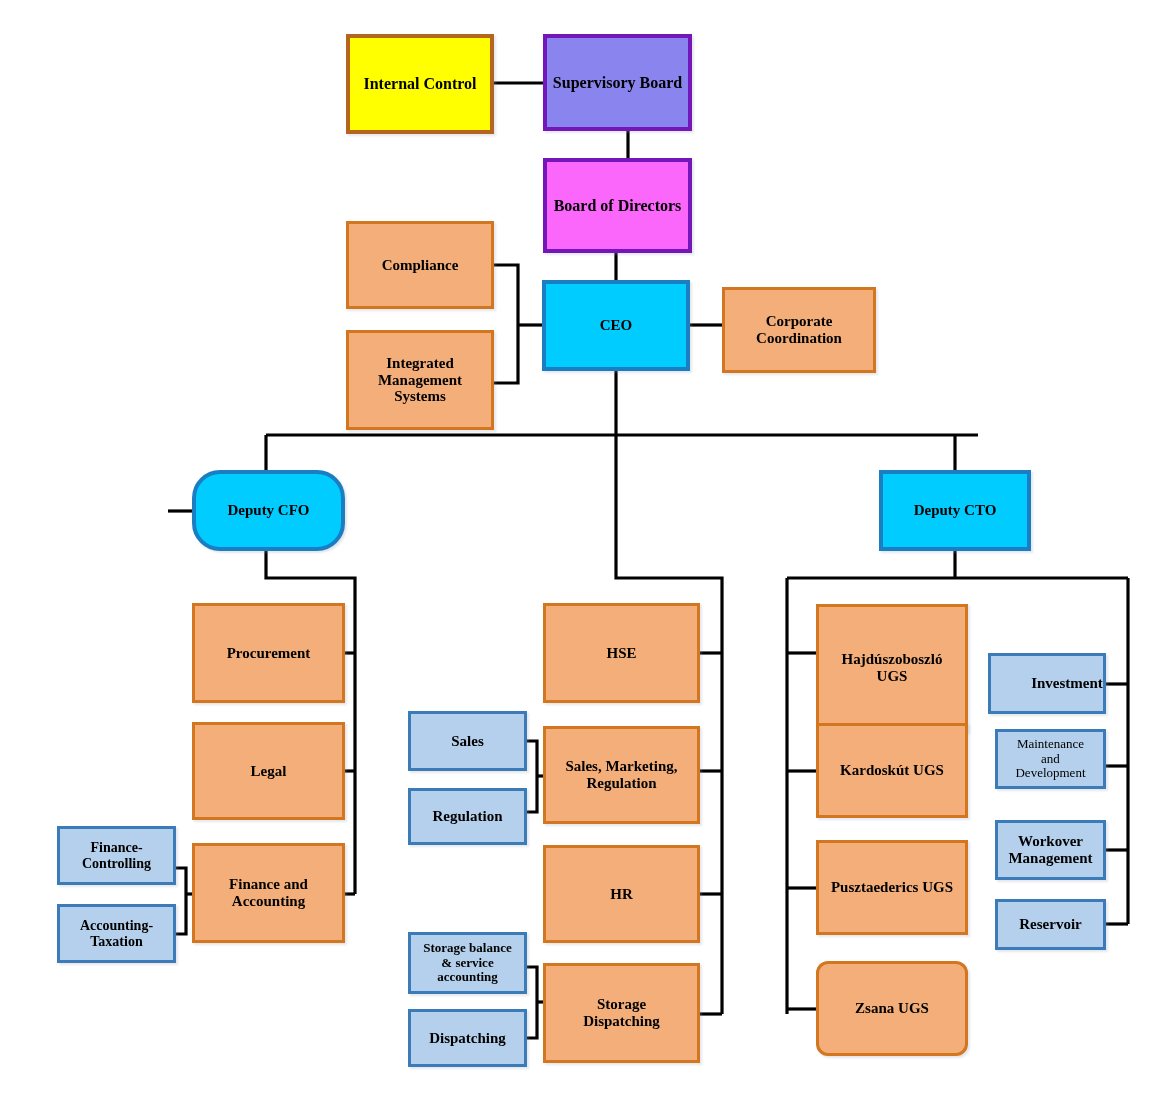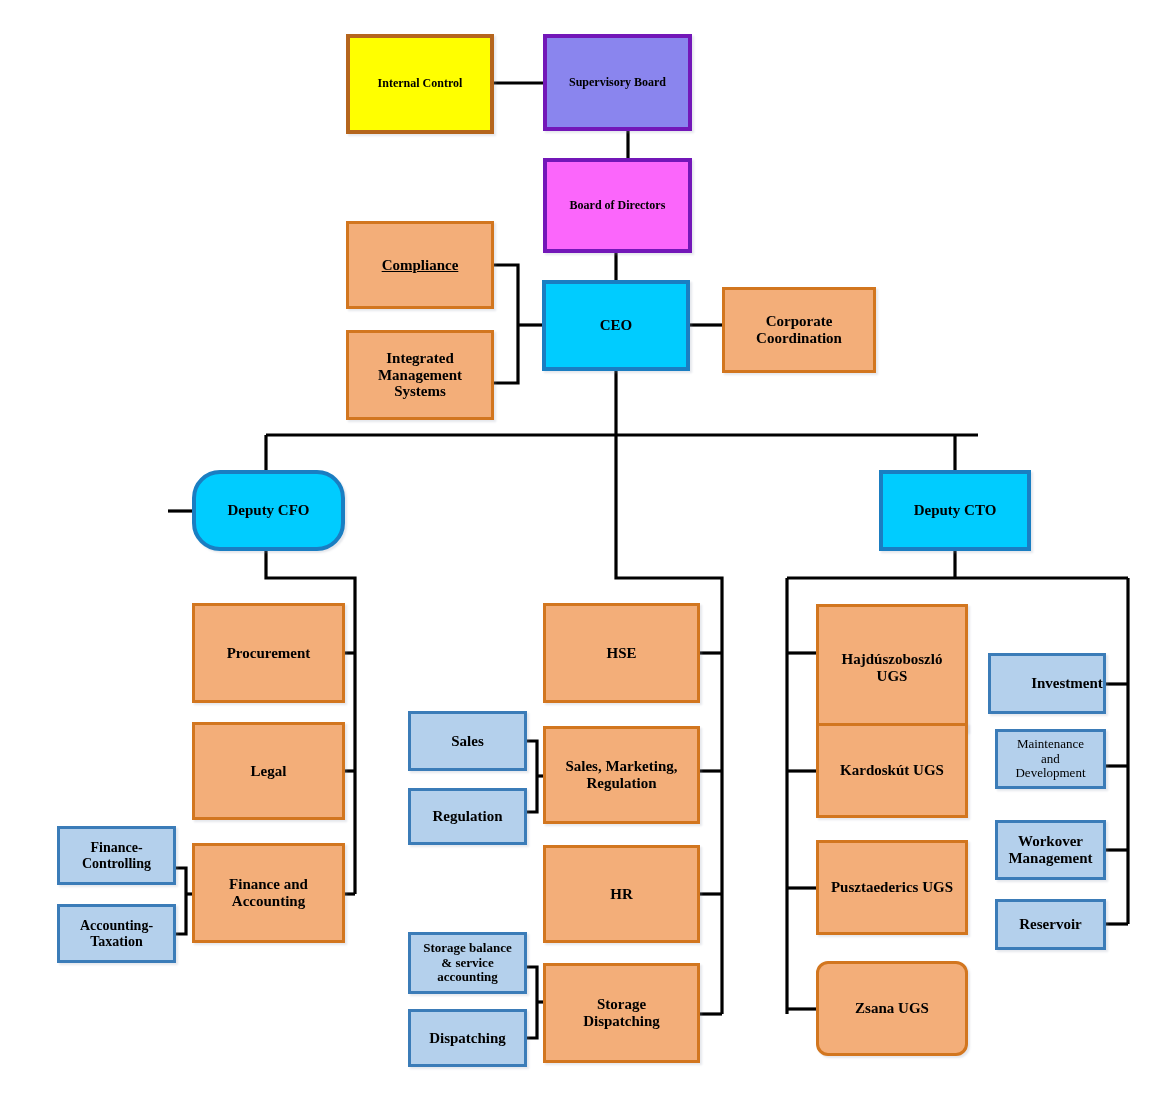--- a/index.html
+++ b/index.html
@@ -44,21 +44,21 @@
   
   .v-yellow  { background:#ffff00; border-color:#b5651d; border-width:4px; }
   .v-purple  { background:#8a85ee; border-color:#7317b8; border-width:4px; }
   .v-magenta { background:#fb66fb; border-color:#7317b8; border-width:4px; }
   .v-cyan    { background:#00ccff; border-color:#1a7ec2; border-width:4px; }
   .v-orange  { background:#f3ae79; border-color:#d2761f; border-width:3px; }
   .v-green   { background:#c0d8a0; border-color:#5e8c31; border-width:3px; }
   .v-lblue   { background:#b4d0ec; border-color:#3b7cb8; border-width:3px; }
 
   
-  .fs-16 { font-size: 12px; }
+  .fs-16 { font-size: 16px; }
   .fs-15 { font-size: 15px; }
   .fs-14 { font-size: 14px; }
   .fs-13 { font-size: 13px; }
   .bold  { font-weight: bold; }
 </style>
 </head>
 <body>
 
 <div id="chart-root">
 
@@ -132,25 +132,25 @@
   </div>
 
   <div class="node v-magenta fs-16 bold" style="left:543px; top:158px; width:149px; height:95px;">
     <span class="lbl">Board of Directors</span>
   </div>
 
   <div class="node v-cyan fs-15 bold" style="left:542px; top:280px; width:148px; height:91px;">
     <span class="lbl">CEO</span>
   </div>
 
-  <div class="node v-orange fs-15 bold" style="left:346px; top:221px; width:148px; height:88px;text-decoration:underline;">
+  <div class="node v-orange fs-15 bold" style="left:346px; top:221px; width:148px; height:88px;">
     <span class="lbl">Compliance</span>
   </div>
 
-  <div class="node v-orange fs-15 bold" style="left:346px; top:330px; width:148px; height:90px;">
+  <div class="node v-orange fs-15 bold" style="left:346px; top:330px; width:148px; height:100px;">
     <span class="lbl">Integrated
 Management
 Systems</span>
   </div>
 
   <div class="node v-orange fs-15 bold" style="left:722px; top:287px; width:154px; height:86px;">
     <span class="lbl">Corporate
 Coordination</span>
   </div>
 

